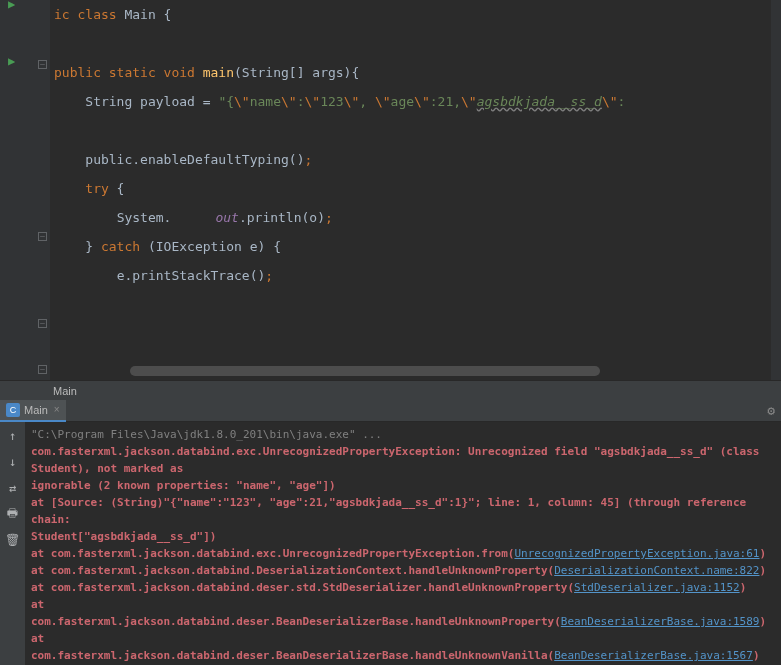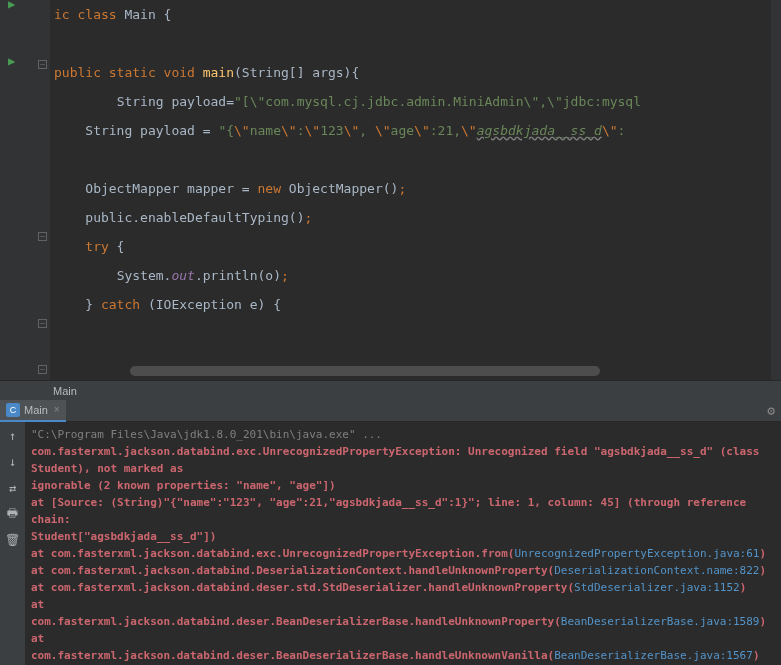--- a/index.html
+++ b/index.html
@@ -50,21 +50,21 @@
     line-height: 29px;
     white-space: nowrap;
     overflow: hidden;
     position: relative;
   }
   .code-line { height: 29px; white-space: pre; }
   .k-orange { color: #cc7832; }
   .k-yellow { color: #ffc66d; }
   .k-string { color: #6a8759; }
   .k-escape { color: #cc7832; }
-  .k-purple { color: #9876aa; font-style: italic; }
+  .k-purple { color: #9876aa; font-style: italic; margin-left: 44px; }
   .k-default { color: #a9b7c6; }
   .typo { text-decoration: wavy underline #808080; font-style: italic; }
   .hscroll {
     position: absolute;
     bottom: 4px;
     left: 80px;
     width: 470px;
     height: 10px;
     background: #4d4d4d;
     border-radius: 5px;
@@ -151,46 +151,45 @@
   }
   .console-out {
     flex: 1;
     padding: 4px 6px;
     font-size: 11px;
     line-height: 17px;
     overflow: hidden;
   }
   .cmd-line { color: #808080; }
   .err-red { color: #cc666e; font-weight: bold; }
-  .err-link { color: #5394c9; cursor: pointer; text-align: center; }
+  .err-link { color: #5394c9; text-decoration: underline; cursor: pointer; text-align: center; }
 </style>
 </head>
 <body>
 
 <div class="editor-area">
   <div class="gutter">
     <span class="run-icon" style="top:-3px;">▶</span>
     <span class="run-icon" style="top:54px;">▶</span>
     <span class="fold-icon" style="top:60px;">−</span>
     <span class="fold-icon" style="top:232px;">−</span>
     <span class="fold-icon" style="top:319px;">−</span>
     <span class="fold-icon" style="top:365px;">−</span>
   </div>
   <div class="code-pane">
     <div class="code-line"><span class="k-orange">ic </span><span class="k-orange">class</span><span> </span><span class="k-default">Main </span><span class="k-default">{</span></div>
     <div class="code-line"></div>
     <div class="code-line"><span class="k-orange">public static void</span><span> </span><span class="k-yellow">main</span><span class="k-default">(</span><span class="k-default">String[] args</span><span class="k-default">)</span><span class="k-default">{</span></div>
-    <div class="code-line"><span>        </span><span class="k-default">String payload=</span><span class="k-string">"[\"com.mysql.cj.jdbc.admin.MiniAdmin\",\"jdbc:mysql</span></div>
     <div class="code-line"><span>    </span><span class="k-default">String payload = </span><span class="k-string">"{</span><span class="k-escape">\"</span><span class="k-string">name</span><span class="k-escape">\"</span><span class="k-string">:</span><span class="k-escape">\"</span><span class="k-string">123</span><span class="k-escape">\"</span><span class="k-string">, </span><span class="k-escape">\"</span><span class="k-string">age</span><span class="k-escape">\"</span><span class="k-string">:21,</span><span class="k-escape">\"</span><span class="k-string typo">agsbdkjada__ss_d</span><span class="k-escape">\"</span><span class="k-string">:</span></div>
     <div class="code-line"></div>
-    <div class="code-line"><span>    </span><span class="k-default">ObjectMapper mapper = </span><span class="k-orange">new</span><span class="k-default"> ObjectMapper()</span><span class="k-orange">;</span></div>
     <div class="code-line"><span>    </span><span class="k-default">public.enableDefaultTyping()</span><span class="k-orange">;</span></div>
     <div class="code-line"><span>    </span><span class="k-orange">try</span><span class="k-default"> {</span></div>
     <div class="code-line"><span>        </span><span class="k-default">System.</span><span class="k-purple">out</span><span class="k-default">.println(o)</span><span class="k-orange">;</span></div>
     <div class="code-line"><span>    </span><span class="k-default">} </span><span class="k-orange">catch</span><span class="k-default"> (IOException e) {</span></div>
+    <div class="code-line"><span>        </span><span class="k-default">e.printStackTrace()</span><span class="k-orange">;</span></div>
     <div class="hscroll"></div>
   </div>
   <div class="scrollbar-right"></div>
 </div>
 
 <div class="panel-title">Main</div>
 
 <div class="tabs-bar">
   <div class="tab">
     <span class="tab-icon">C</span>

